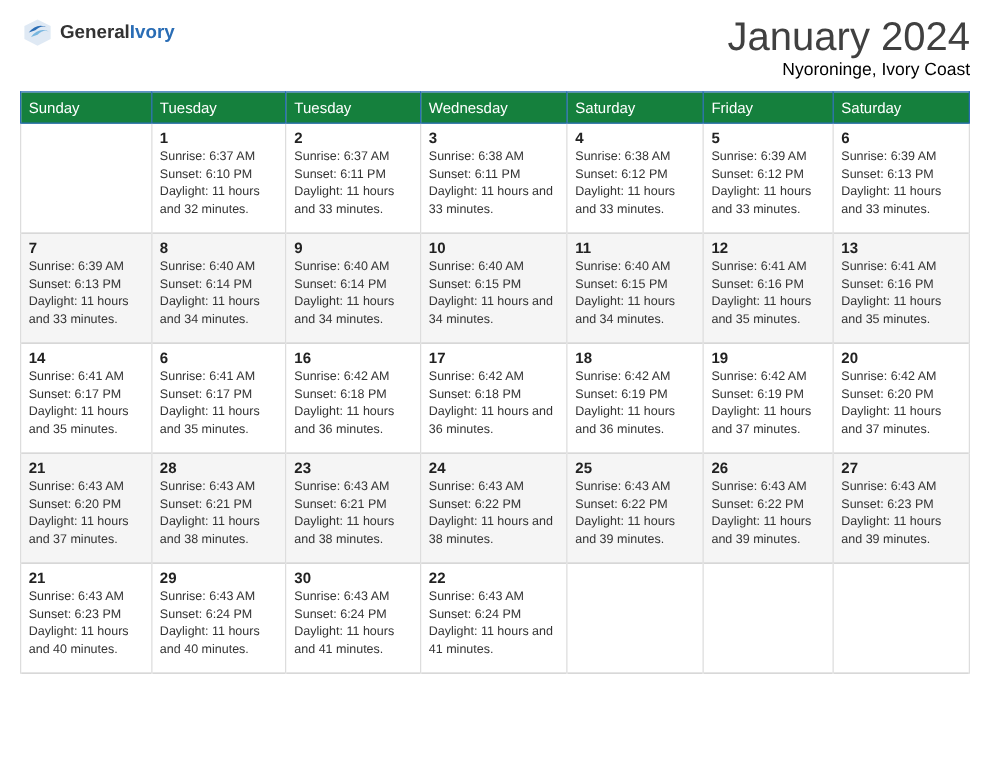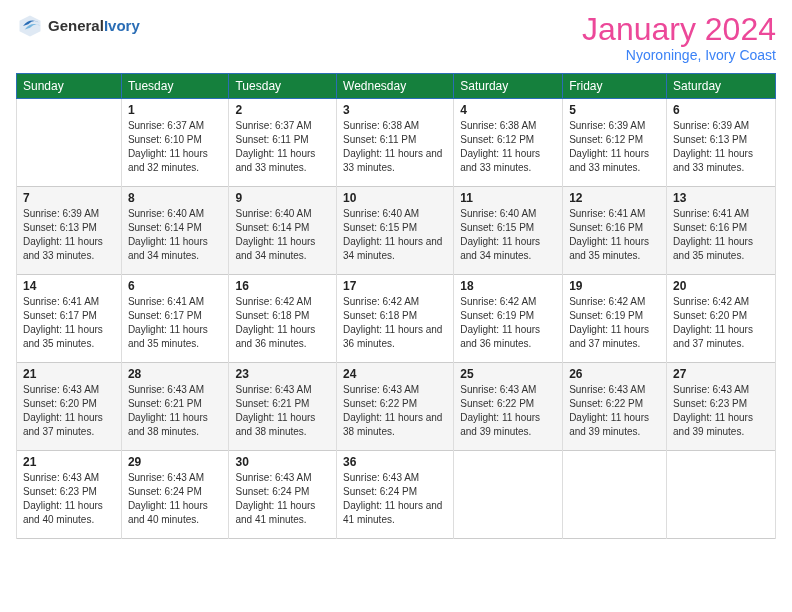--- a/index.html
+++ b/index.html
@@ -43,26 +43,26 @@
     .logo-icon {
       width: 28px;
       height: 28px;
     }
     .title-section {
       text-align: right;
     }
     .month-title {
       font-size: 32px;
       font-weight: normal;
-      color: #ec4899;
+      color: #404040;
       line-height: 1.1;
     }
     .subtitle {
       font-size: 14px;
-      color: #3b82f6;
+      color: #000000;
     }
     table {
       width: 100%;
       border-collapse: collapse;
       font-size: 10.5px;
     }
     thead tr {
       background-color: #15803d;
       color: white;
     }
@@ -264,21 +264,21 @@
         </td>
           <td>
           <div class="day-number">29</div>
           <div class="day-info">Sunrise: 6:43 AM<br>Sunset: 6:24 PM<br>Daylight: 11 hours and 40 minutes.</div>
         </td>
           <td>
           <div class="day-number">30</div>
           <div class="day-info">Sunrise: 6:43 AM<br>Sunset: 6:24 PM<br>Daylight: 11 hours and 41 minutes.</div>
         </td>
           <td>
-          <div class="day-number">36</div>
+          <div class="day-number">22</div>
           <div class="day-info">Sunrise: 6:43 AM<br>Sunset: 6:24 PM<br>Daylight: 11 hours and 41 minutes.</div>
         </td>
           <td class="empty-cell"></td>
           <td class="empty-cell"></td>
           <td class="empty-cell"></td>
         </tr>
       </tbody>
   </table>
 </div>
 

